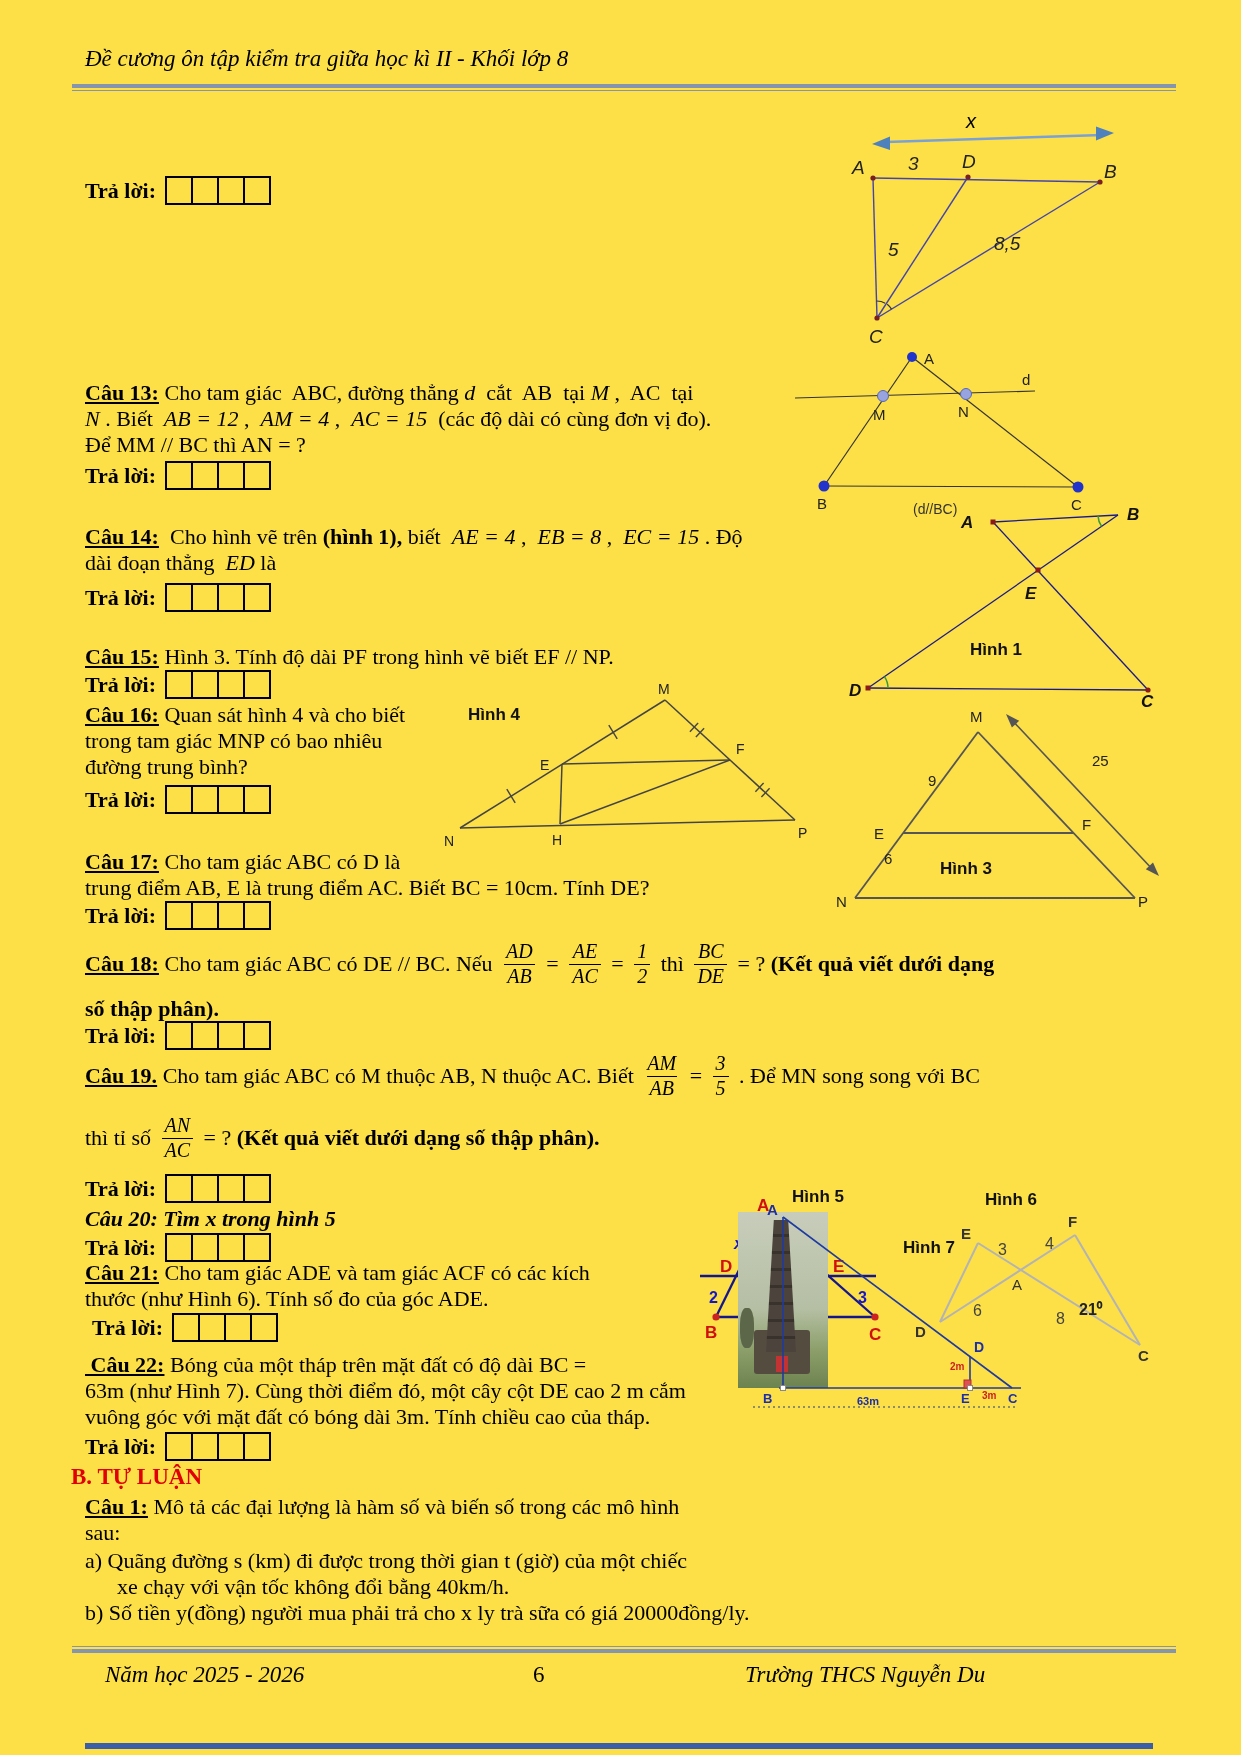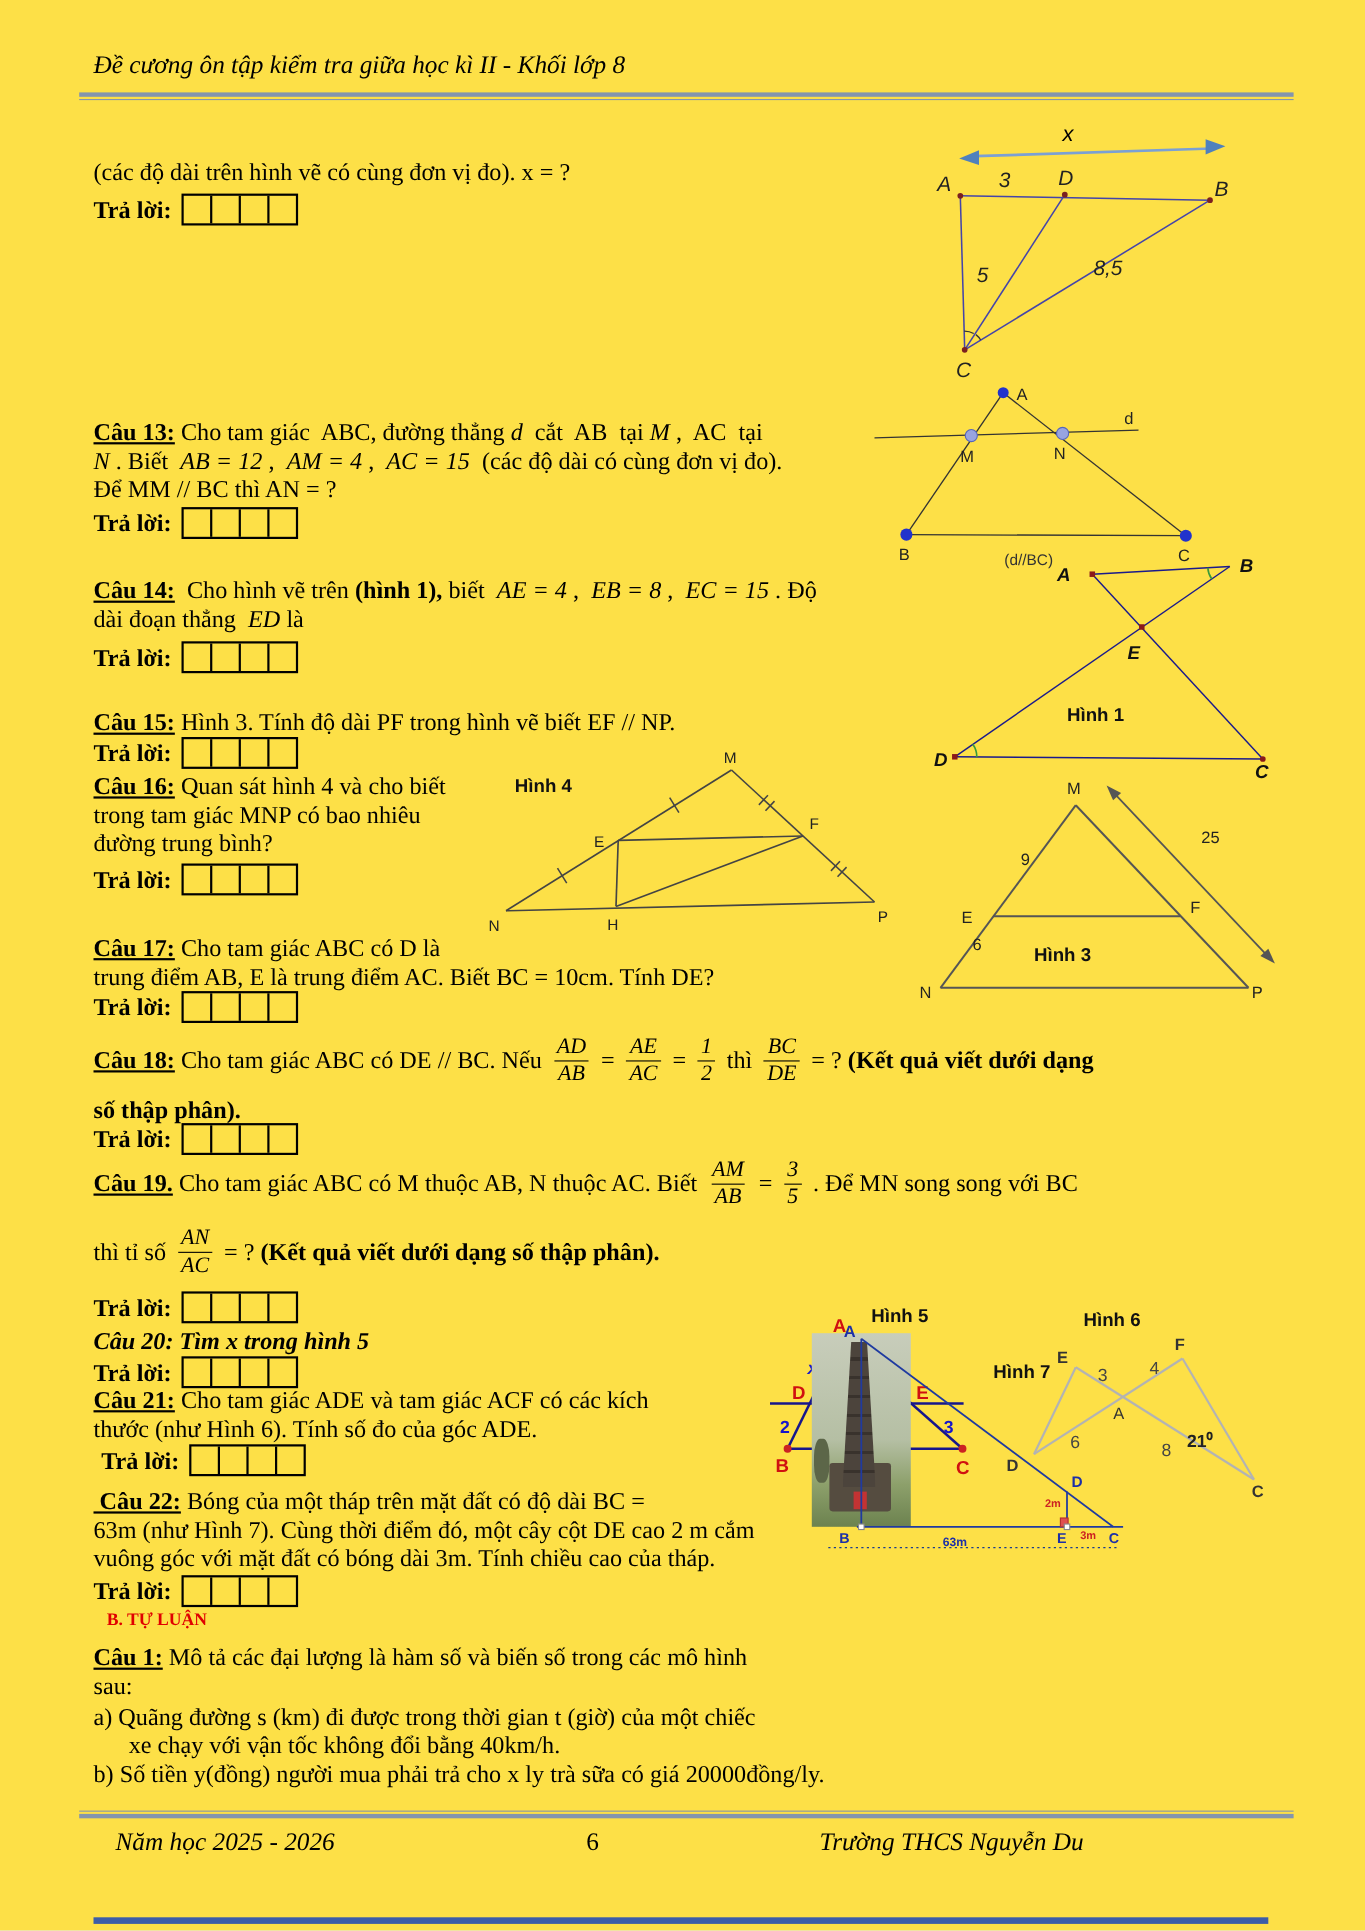--- a/index.html
+++ b/index.html
@@ -39,21 +39,20 @@
 <body>
 
 <div class="page">
 
   <div class="p i" style="left:85px;top:46px;font-size:23px;"><span>Đề cương ôn tập kiểm tra giữa học kì II - Khối lớp 8</span></div>
   <div class="rule" style="top:84px;">
       <div class="t"></div>
       <div class="bt"></div>
     </div>
 
-  <div class="p" style="left:85px;top:144px;"><span>(các độ dài trên hình vẽ có cùng đơn vị đo). x = ?</span></div>
   <div class="ans" style="left:85px;top:176px;">
       <span>Trả lời:</span>
       <span class="abox">
         <i></i>
         <i></i>
         <i></i>
         <i></i>
       </span>
     </div>
 
@@ -403,21 +402,21 @@
         <text x="283" y="208" font-size="13">C</text>
         <text x="38" y="208" font-size="13">B</text>
         <text x="225" y="175" font-size="10" fill="#cc2222">2m</text>
         <text x="257" y="204" font-size="10" fill="#cc2222">3m</text>
         <text x="132" y="210" font-size="11">63m</text>
       </g>
       <text x="178" y="58" font-size="17" font-weight="bold" fill="#111">Hình 7</text>
     </svg>
   </div>
 
-  <div class="p b red" style="left:97px;top:1464px;font-size:16px;"><span>B. TỰ LUẬN</span></div>
+  <div class="p b red" style="left:71px;top:1464px;font-size:23px;"><span>B. TỰ LUẬN</span></div>
 
   <div class="p" style="left:85px;top:1494px;"><span class="lbl">Câu 1:</span><span> Mô tả các đại lượng là hàm số và biến số trong các mô hình</span></div>
   <div class="p" style="left:85px;top:1520px;"><span>sau:</span></div>
   <div class="p" style="left:85px;top:1548px;"><span>a) Quãng đường s (km) đi được trong thời gian t (giờ) của một chiếc</span></div>
   <div class="p" style="left:85px;top:1574px;margin-left:32px;"><span>xe chạy với vận tốc không đổi bằng 40km/h.</span></div>
   <div class="p" style="left:85px;top:1600px;"><span>b) Số tiền y(đồng) người mua phải trả cho x ly trà sữa có giá 20000đồng/ly.</span></div>
 
   <div class="rule" style="top:1646px;">
       <div class="bt" style="margin-top:0;"></div>
       <div class="t" style="margin-top:2px;"></div>

